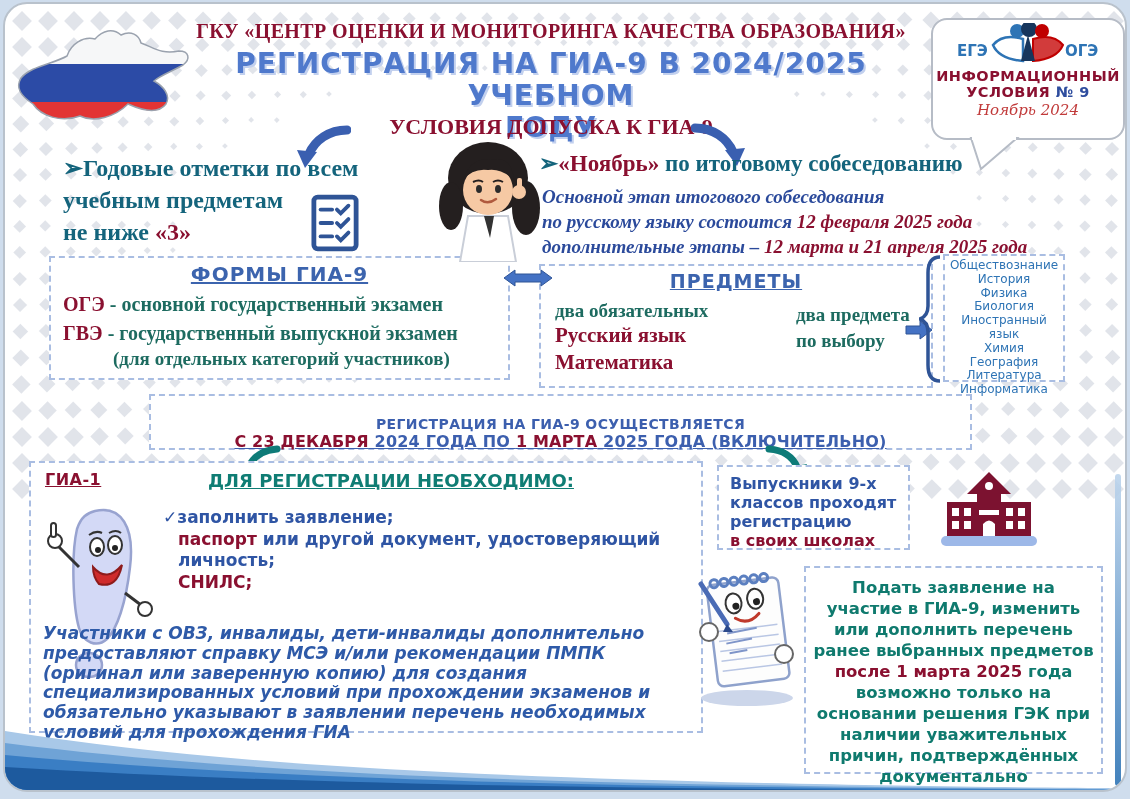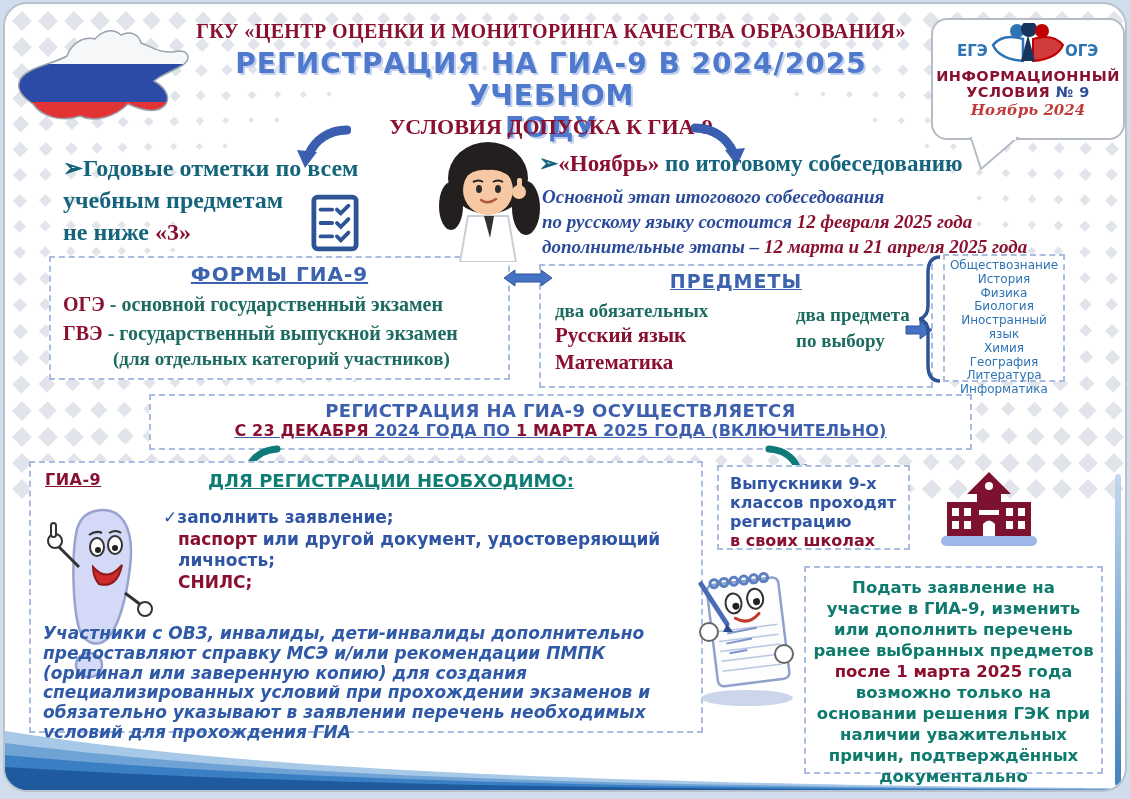--- a/index.html
+++ b/index.html
@@ -12,35 +12,35 @@
   .serif{font-family:"Liberation Serif",serif;}
   .maroon{color:#8a1030;}
   .gteal{color:#1d6b60;}
   .org-title{left:165px;top:16px;width:762px;text-align:center;font-weight:bold;font-size:20px;letter-spacing:.4px;color:#8a1030;}
   .main-title{left:150px;top:44px;width:792px;text-align:center;font-weight:bold;font-size:28px;line-height:32px;letter-spacing:1px;color:#4f79cc;text-shadow:2px 2px 0 #c2d0ee;}
   .subtitle{left:260px;top:110px;width:572px;text-align:center;font-weight:bold;font-size:22px;color:#8a1030;}
   .badge{left:926px;top:14px;width:190px;height:118px;background:#fff;border:2px solid #b6bcc6;border-radius:16px;text-align:center;z-index:3;}
   .badge .b1{font-size:14.5px;font-weight:bold;color:#8a1030;letter-spacing:.5px;margin-top:1px;}
   .badge .b2{font-size:14.5px;font-weight:bold;color:#8a1030;letter-spacing:.5px;}
   .badge .b2 .num{color:#2e4d9e;}
-  .badge .b3{font-family:"DejaVu Serif",serif;font-style:italic;font-weight:bold;font-size:15px;color:#c13a3a;margin-top:1px;}
+  .badge .b3{font-family:"DejaVu Serif",serif;font-style:italic;font-weight:normal;font-size:15px;color:#c13a3a;margin-top:1px;}
   .cond-left{left:58px;top:148px;width:352px;font-family:"Liberation Serif",serif;font-weight:bold;font-size:24px;line-height:32px;color:#14647c;}
   .cond-right-title{left:534px;top:146px;width:566px;font-family:"Liberation Serif",serif;font-weight:bold;font-size:23px;color:#14647c;}
   .cond-right-details{left:537px;top:180px;width:566px;font-family:"Liberation Serif",serif;font-style:italic;font-weight:bold;font-size:19px;line-height:25px;color:#2b4a9b;}
   .dash-box{border:2px dashed #a9bde2;background:#fff;box-sizing:border-box;}
   .forms-box{left:44px;top:252px;width:461px;height:124px;}
   .box-title{text-align:center;font-weight:bold;font-size:20px;color:#3c64ae;text-decoration:underline;letter-spacing:1px;padding-top:4px;}
   .forms-rows{padding:4px 0 0 12px;font-family:"Liberation Serif",serif;font-weight:bold;font-size:20px;line-height:29px;}
   .forms-note{padding-left:62px;font-family:"Liberation Serif",serif;font-weight:bold;font-size:19px;color:#1d6b60;}
   .subj-box{left:534px;top:260px;width:394px;height:124px;}
   .subj-left{position:absolute;left:14px;top:34px;font-family:"Liberation Serif",serif;font-weight:bold;}
   .subj-right{position:absolute;left:255px;top:38px;font-family:"Liberation Serif",serif;font-weight:bold;}
   .choice-box{left:938px;top:250px;width:122px;height:128px;text-align:center;font-size:12px;line-height:13.8px;color:#2e74b5;padding-top:3px;}
   .banner{left:144px;top:390px;width:823px;height:56px;text-align:center;font-weight:bold;}
-  .banner .l1{font-size:18px;color:#3c5fae;margin-top:4px;letter-spacing:.4px;}
+  .banner .l1{font-size:14px;color:#3c5fae;margin-top:20px;letter-spacing:.4px;}
   .banner .l2{font-size:16px;color:#3c5fae;letter-spacing:.2px;text-decoration:underline;}
   .req-box{left:24px;top:457px;width:674px;height:272px;}
   .gia9{position:absolute;left:14px;top:7px;font-weight:bold;font-size:16px;color:#8a1030;text-decoration:underline;letter-spacing:.5px;}
   .req-title{position:absolute;left:150px;top:7px;width:420px;text-align:center;font-weight:bold;font-size:18px;color:#0f7d74;text-decoration:underline;}
   .req-items{position:absolute;left:132px;top:44px;width:545px;font-weight:bold;font-size:17px;line-height:21.5px;color:#2f55a4;}
   .hang{padding-left:15px;text-indent:-15px;}
   .ind{padding-left:15px;}
   .req-note{position:absolute;left:12px;top:161px;width:658px;font-style:italic;font-weight:bold;font-size:17px;line-height:19.8px;color:#2e5aa8;}
   .school-box{left:712px;top:461px;width:193px;height:85px;padding:7px 0 0 11px;font-weight:bold;font-size:16px;line-height:19px;color:#2f55a4;}
   .gek-box{left:799px;top:562px;width:299px;height:208px;text-align:center;font-weight:bold;font-size:16.5px;line-height:21px;color:#0f7a6e;padding:9px 7px 0 7px;}
@@ -705,21 +705,21 @@
     <svg class="abs" style="left:228px;top:441px;" width="48" height="34" viewBox="0 0 48 34">
       <path d="M44,4 C30,5 20,12 16,22" stroke="#0e7b78" stroke-width="7" fill="none" stroke-linecap="round"></path>
       <polygon points="6,19 22,22 12,33" fill="#0e7b78"></polygon>
     </svg>
     <svg class="abs" style="left:760px;top:441px;" width="48" height="34" viewBox="0 0 48 34">
       <path d="M4,4 C18,5 28,12 32,22" stroke="#0e7b78" stroke-width="7" fill="none" stroke-linecap="round"></path>
       <polygon points="42,19 26,22 36,33" fill="#0e7b78"></polygon>
     </svg>
 
     <div class="abs dash-box req-box">
-      <div class="gia9">ГИА-9</div>
+      <div class="gia9">ГИА-1</div>
       <div class="req-title">ДЛЯ РЕГИСТРАЦИИ НЕОБХОДИМО:</div>
 
       <svg style="position:absolute;left:6px;top:30px;" width="125" height="200" viewBox="0 0 125 200">
         <path d="M58,18 C84,12 98,34 93,74 C89,110 80,136 70,146 C60,155 46,150 42,135 C36,114 34,62 40,36 C44,24 50,20 58,18 Z" fill="#d3d9f6" stroke="#98a3d0" stroke-width="2.5"></path>
         <ellipse cx="52" cy="172" rx="13" ry="12" fill="#d3d9f6" stroke="#98a3d0" stroke-width="2.5"></ellipse>
         <ellipse cx="60" cy="54" rx="7" ry="9" fill="#fff" stroke="#333" stroke-width="2"></ellipse>
         <circle cx="61" cy="57" r="3" fill="#222"></circle>
         <ellipse cx="78" cy="52" rx="7" ry="9" fill="#fff" stroke="#333" stroke-width="2"></ellipse>
         <circle cx="78" cy="55" r="3" fill="#222"></circle>
         <path d="M52,42 q7,-5 13,-2" stroke="#333" stroke-width="2" fill="none"></path>

